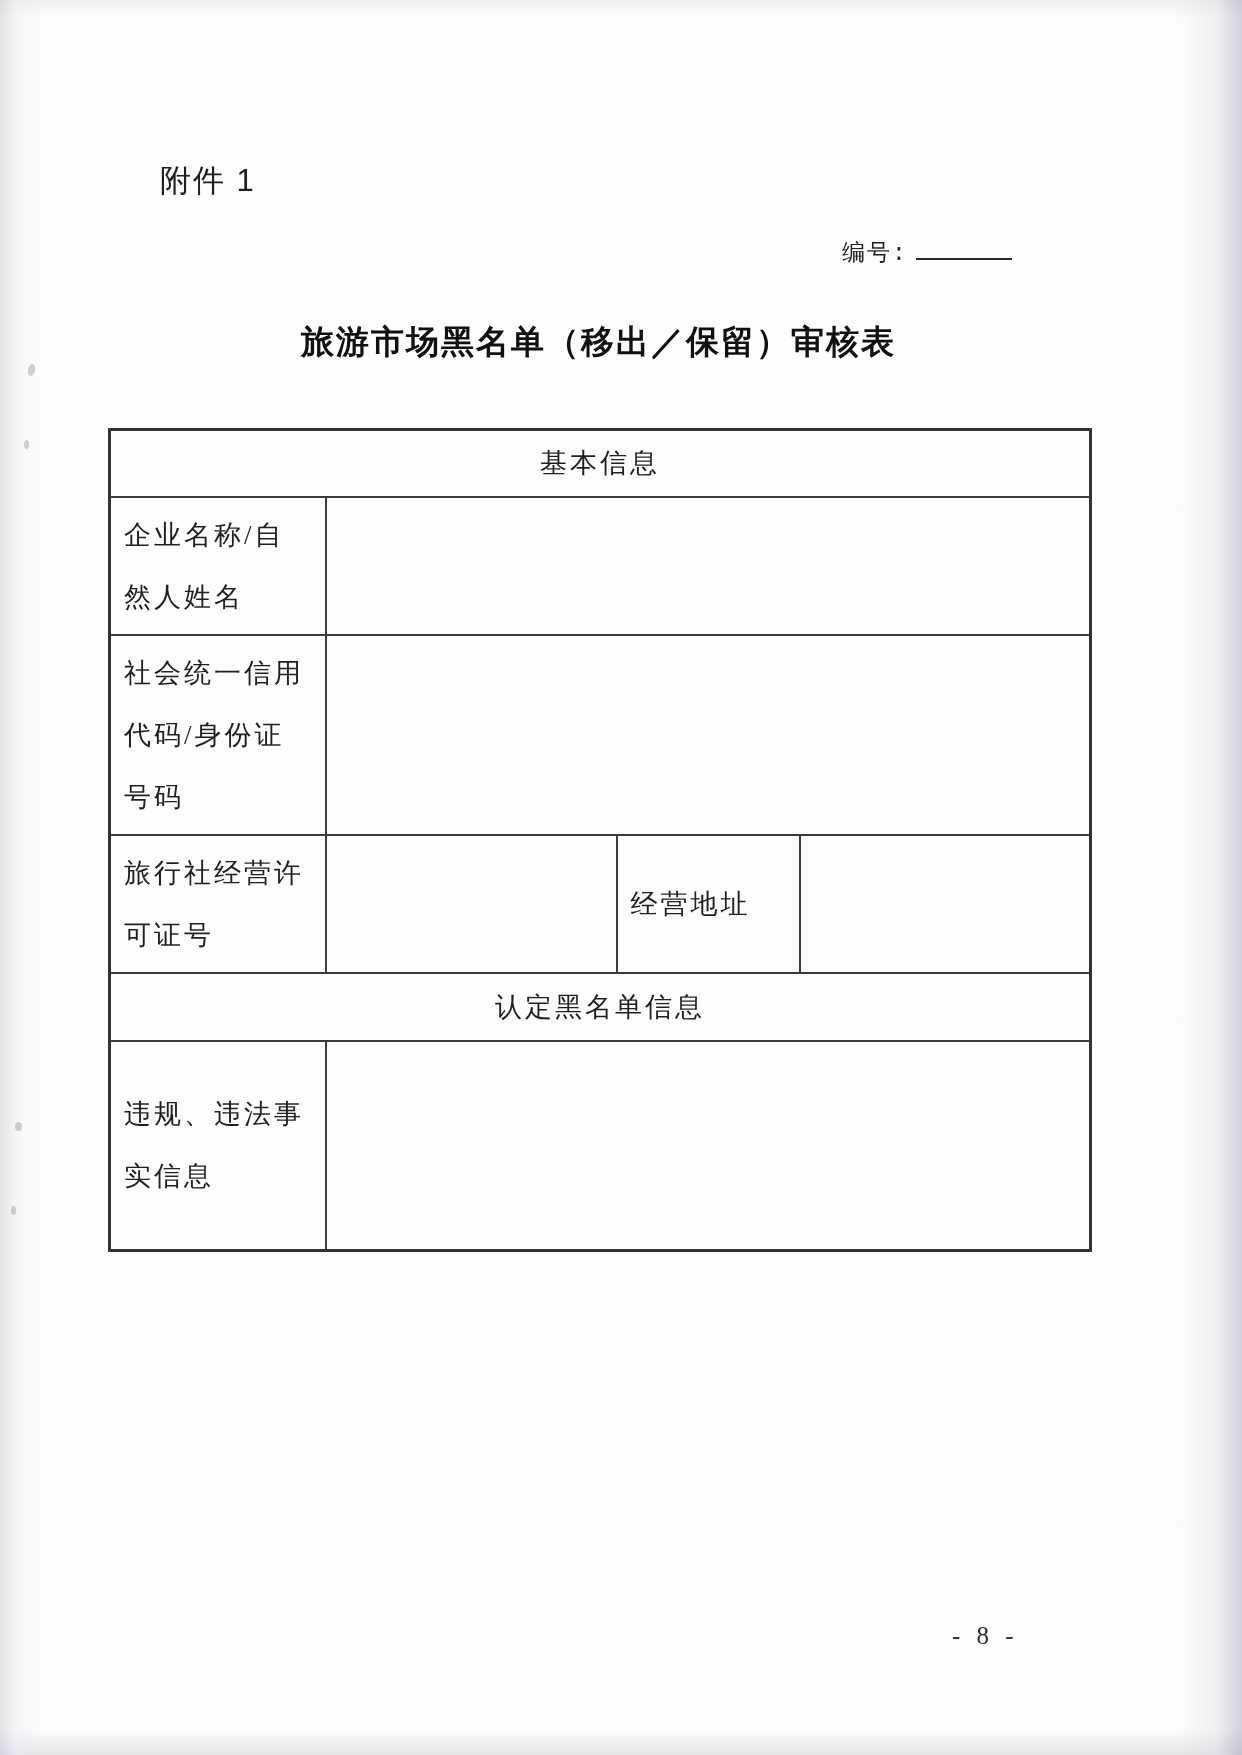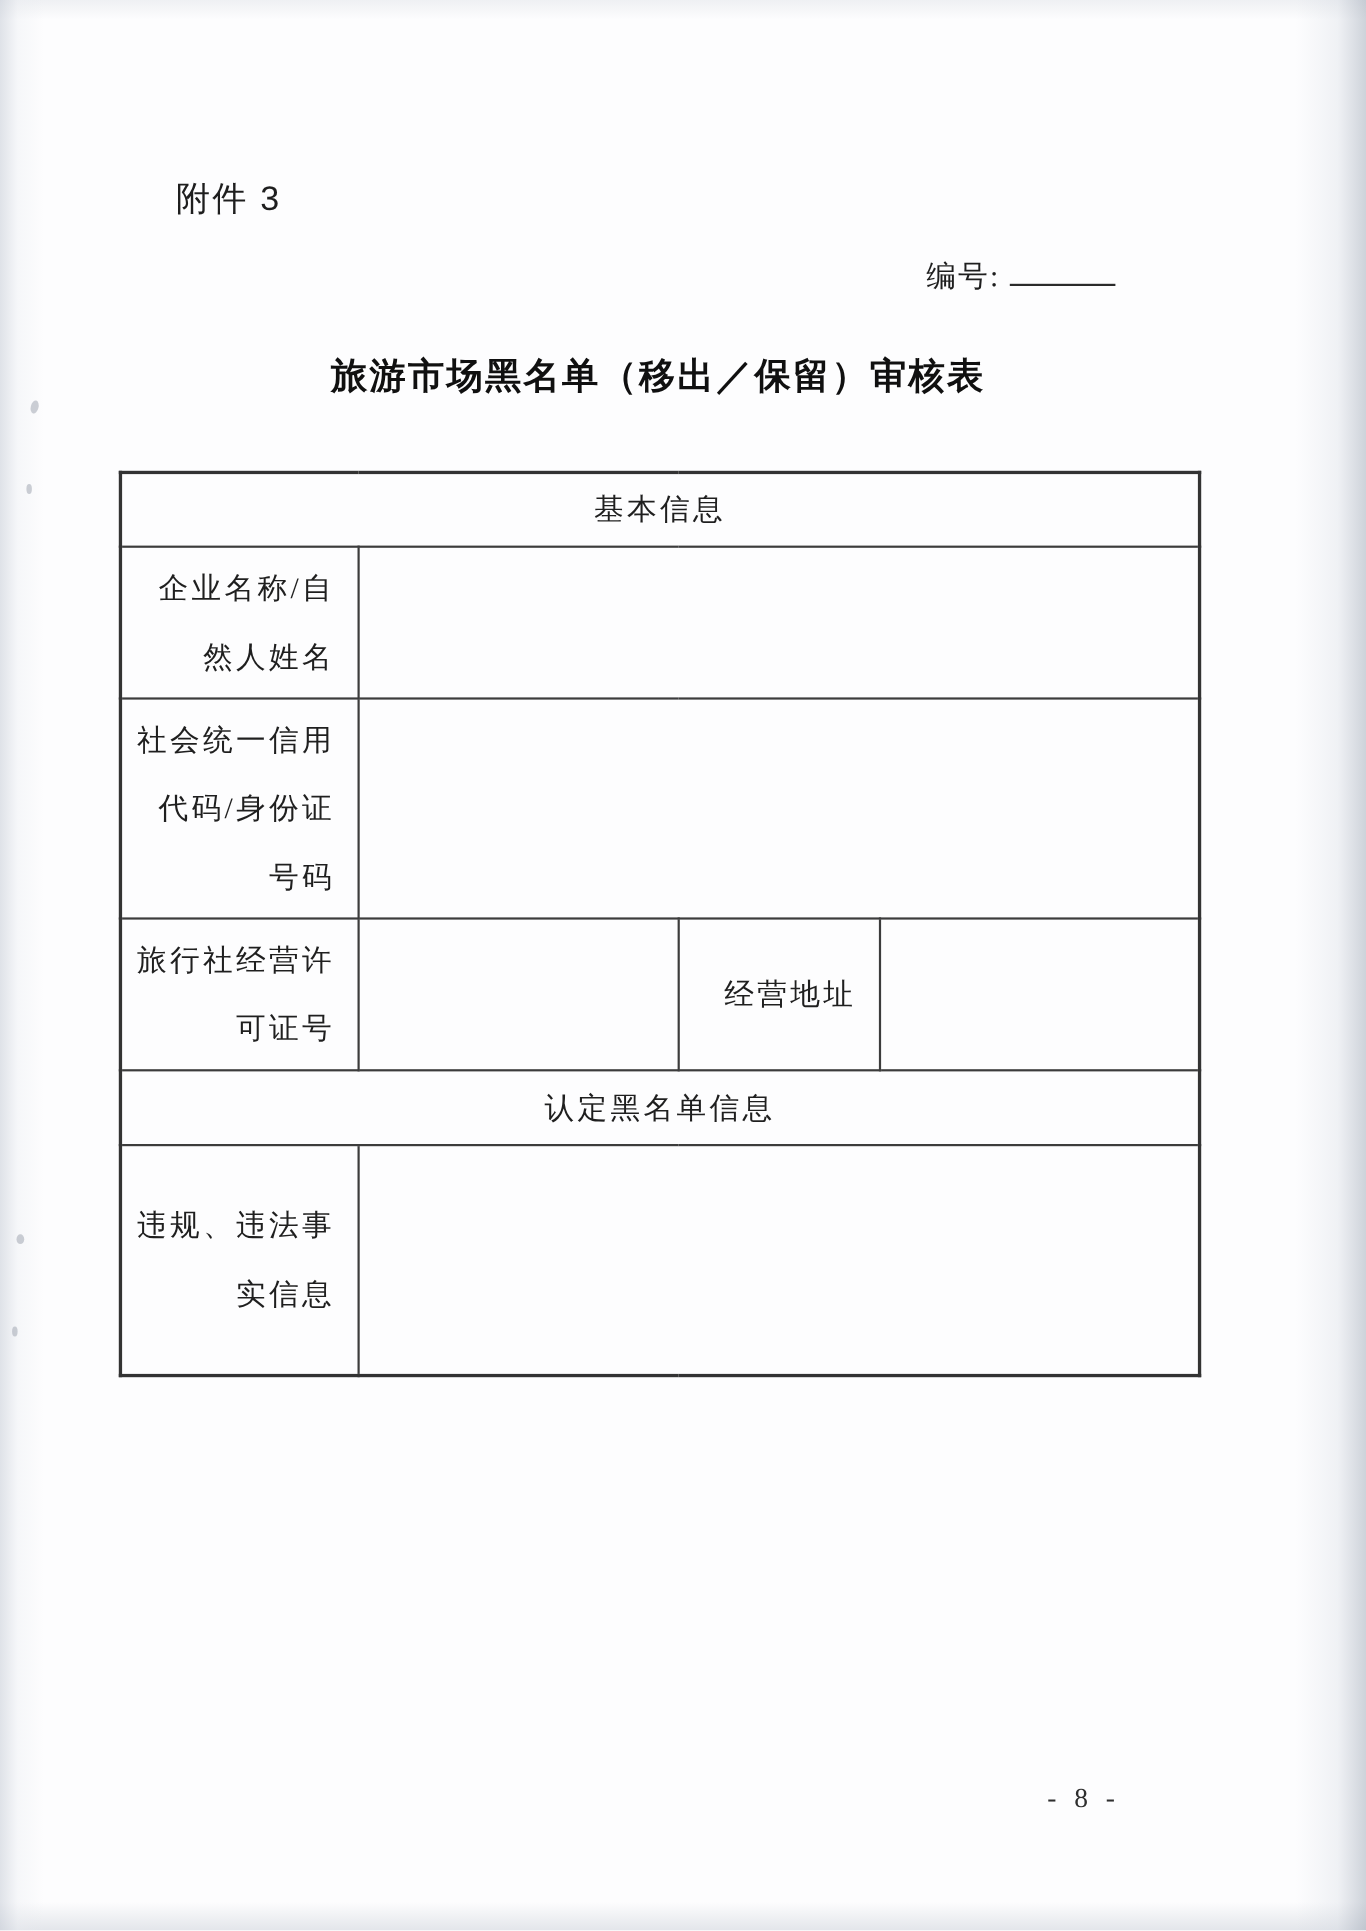--- a/index.html
+++ b/index.html
@@ -20,22 +20,22 @@
       linear-gradient(to bottom, rgba(224,227,232,0.50) 0px, rgba(255,255,255,0) 18px),
       #fdfdfe;
   }
   .attachment {
     position: absolute; left: 160px; top: 160px;
     font-family: "Liberation Sans", sans-serif;
     font-size: 31px; letter-spacing: 2px; color: #1e1e1e;
   }
   .serial {
     position: absolute; left: 842px; top: 228px;
-    font-family: Liberation Serif, serif;
-    font-size: 27px; letter-spacing: 2px; color: #1e1e1e;
+    font-family: Liberation Mono, monospace;
+    font-size: 23px; letter-spacing: 2px; color: #1e1e1e;
     white-space: nowrap;
   }
   .serial-blank {
     display: inline-block; width: 96px; height: 32px;
     border-bottom: 2px solid #2a2a2a;
     margin-left: 8px; vertical-align: baseline;
   }
   .title {
     position: absolute; left: 120px; top: 306px; width: 981px;
     transform: translateX(-12px);
@@ -51,21 +51,21 @@
     border: 3px solid #333;
   }
   table.form-table td {
     border: 2px solid #3c3c3c;
     font-size: 27px; color: #1f1f1f;
     letter-spacing: 3px;
     vertical-align: middle;
     background: transparent;
   }
   td.sec-cell { text-align: center; font-size: 29px; letter-spacing: 5px; }
-  td.lbl { padding: 6px 20px 6px 13px; line-height: 2.3; text-align: right; }
+  td.lbl { padding: 6px 20px 6px 13px; line-height: 2.3; }
   tr.r-sec1 { height: 67px; }
   tr.r-company { height: 133px; }
   tr.r-credit { height: 197px; }
   tr.r-license { height: 132px; }
   tr.r-legal { height: 128px; }
   tr.r-sec2 { height: 68px; }
   tr.r-violation { height: 209px; }
   tr.r-basis { height: 195px; }
   .pageno {
     position: absolute; left: 952px; top: 1622px;
@@ -76,21 +76,21 @@
   .a1 { left: 28px; top: 364px; width: 7px; height: 12px; transform: rotate(14deg); }
   .a2 { left: 24px; top: 440px; width: 5px; height: 9px; }
   .a3 { left: 15px; top: 1122px; width: 7px; height: 9px; }
   .a4 { left: 11px; top: 1206px; width: 5px; height: 9px; }
 </style>
 </head>
 <body>
 
 <div class="page">
 
-  <div class="attachment">附件 3</div>
+  <div class="attachment">附件 1</div>
 
   <div class="serial">
     <span>编号:</span><span class="serial-blank"></span>
   </div>
 
   <div class="title">旅游市场黑名单（移出／保留）审核表</div>
 
   <table class="form-table">
     <colgroup>
       <col style="width:216px">

